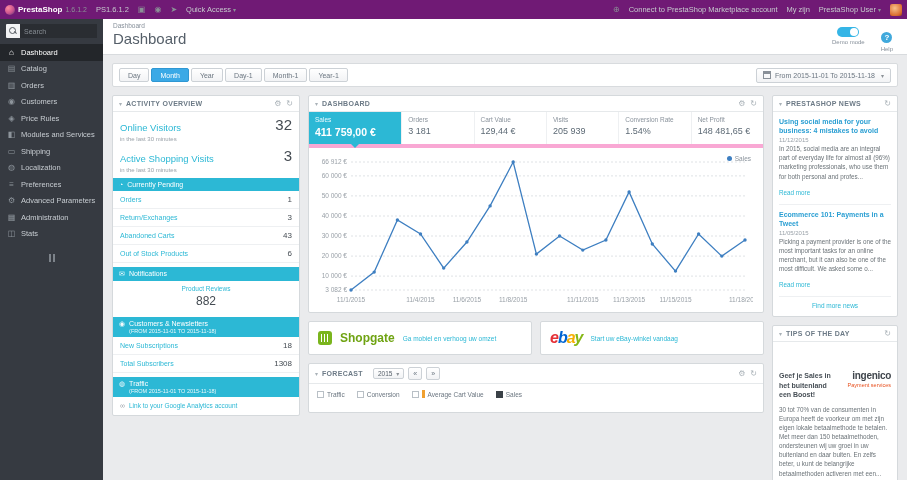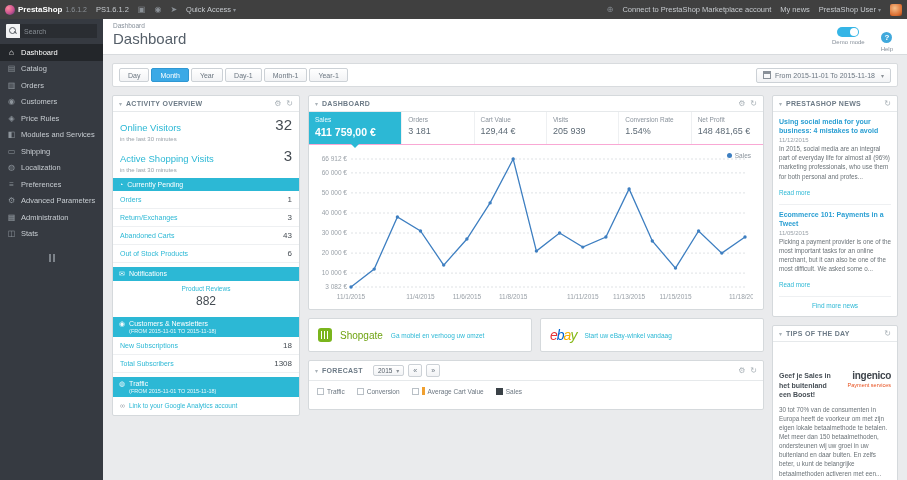--- a/index.html
+++ b/index.html
@@ -1,21 +1,21 @@
 <!DOCTYPE html>
 <html><head>
 <meta charset="utf-8">
 <style>
   html,body{margin:0;padding:0;background:#eaebed;}
   *{box-sizing:border-box;}
   .screen{width:907px;height:480px;position:relative;overflow:hidden;background:#eaebed;
           font-family:"Liberation Sans",sans-serif;-webkit-font-smoothing:antialiased;}
 
   
-  .topbar{position:absolute;top:0;left:0;right:0;height:19px;background:#404040;color:#b9bdc2;
+  .topbar{position:absolute;top:0;left:0;right:0;height:19px;background:#701a75;color:#b9bdc2;
           display:flex;align-items:center;justify-content:space-between;padding:0 5px;font-size:7.5px;z-index:30;}
   .tb-group{display:flex;align-items:center;gap:9px;}
   .logo{display:flex;align-items:center;gap:3px;cursor:pointer;}
   .logo-mark{width:10px;height:10px;border-radius:50%;
              background:radial-gradient(circle at 32% 30%,#ff8a9e,#c9538f 55%,#443070);}
   .brand{color:#fff;font-weight:bold;font-size:8px;}
   .ver{color:#8b9197;font-size:7px;}
   .tb-link{color:#c6cace;cursor:pointer;}
   .tb-ic{color:#8b9197;font-size:8px;cursor:pointer;}
   .caret{font-size:6px;color:#8b9197;margin-left:2px;}
@@ -93,21 +93,21 @@
   .a-value{color:#444b52;font-size:8px;}
   .notif{display:flex;text-align:center;}
   .notif-cell{flex:1;padding:4px 2px 5px;border-right:1px solid #eef0f2;cursor:pointer;}
   .notif-cell:last-child{border-right:0;}
   .n-label{color:#2cb8d5;font-size:6.5px;display:block;}
   .n-value{color:#444b52;font-size:12px;margin-top:2px;}
   .link-row{padding:5px 7px 6px;font-size:6.5px;color:#2cb8d5;display:flex;gap:4px;align-items:center;cursor:pointer;}
   .link-ic{color:#9aa1a8;font-size:7px;}
 
   
-  .kpis{display:flex;border-bottom:1px solid #f9a8d4;}
+  .kpis{display:flex;border-bottom:4px solid #f9a8d4;}
   .kpi{flex:1;padding:4px 6px;border-right:1px solid #eef0f2;min-height:32px;cursor:pointer;}
   .kpi:last-child{border-right:0;}
   .kpi-label{font-size:6.5px;color:#8a939c;}
   .kpi-value{font-size:9px;color:#5d6a75;margin-top:3px;}
   .kpi.active{background:#2cb8d5;flex:1.35;position:relative;}
   .kpi.active .kpi-label{color:#eafaff;}
   .kpi.active .kpi-value{color:#fff;font-size:10.5px;font-weight:bold;}
   .kpi.active::after{content:"";position:absolute;left:50%;bottom:-9px;margin-left:-5px;
                      border:5px solid transparent;border-top-color:#2cb8d5;z-index:5;}
   .chart-wrap{position:relative;padding:6px 4px 2px;}
@@ -115,23 +115,23 @@
   .dot{width:5px;height:5px;border-radius:50%;display:inline-block;background:#3e7fc1;}
   .tick{font-family:"Liberation Sans",sans-serif;font-size:6.5px;fill:#9aa1a8;}
 
   
   .promos{display:flex;gap:8px;margin-bottom:8px;}
   .promo{flex:1;background:#fff;border:1px solid #d5d9dc;border-radius:2px;height:34px;
          display:flex;align-items:center;gap:8px;padding:0 9px;}
   .sg-mark{width:14px;height:14px;background:#7ab51d;border-radius:3px;position:relative;flex:none;}
   .sg-mark::after{content:"";position:absolute;left:3px;top:3px;right:3px;bottom:3px;
                   background:repeating-linear-gradient(90deg,#fff 0 1px,transparent 1px 3px);}
-  .sg-name{color:#6fa312;font-size:10px;font-weight:normal;}
+  .sg-name{color:#6fa312;font-size:12px;font-weight:bold;}
   .promo-link{font-size:6.5px;color:#2cb8d5;cursor:pointer;}
-  .ebay-logo{font-size:14px;font-weight:normal;font-style:italic;letter-spacing:-1px;line-height:1;}
+  .ebay-logo{font-size:16px;font-weight:bold;font-style:italic;letter-spacing:-1px;line-height:1;}
 
   
   .fc-head-extra{display:flex;align-items:center;gap:4px;margin-left:6px;}
   .year-select{border:1px solid #ccd1d6;font-size:6.5px;padding:1px 4px;background:linear-gradient(#fff,#f2f3f5);
                color:#555f69;border-radius:2px;cursor:pointer;}
   .pager{border:1px solid #ccd1d6;font-size:7px;padding:0 4px;background:linear-gradient(#fff,#f2f3f5);
          color:#6b7680;border-radius:2px;cursor:pointer;line-height:11px;}
   .fc-legend{display:flex;gap:12px;padding:6px 8px 14px;font-size:6.5px;color:#6b7680;align-items:center;}
   .fc-item{display:flex;align-items:center;gap:3px;cursor:pointer;}
   .cb{width:7px;height:7px;border:1px solid #b9c0c6;background:#fff;display:inline-block;}
@@ -171,21 +171,21 @@
       <span class="tb-ic">▣</span>
       <span class="tb-ic">◉</span>
       <span class="tb-ic">➤</span>
       <span class="tb-link">
         <span>Quick Access</span><span class="caret">▾</span>
       </span>
     </div>
     <div class="tb-group">
       <span class="tb-ic">⊕</span>
       <a class="tb-link">Connect to PrestaShop Marketplace account</a>
-      <a class="tb-link">My news</a>
+      <a class="tb-link">My zijn</a>
       <span class="tb-link">
         <span>PrestaShop User</span><span class="caret">▾</span>
       </span>
       <span class="avatar"></span>
     </div>
   </header>
 
   <aside class="sidebar">
     <div class="search-box">
       <span class="mag"></span>

